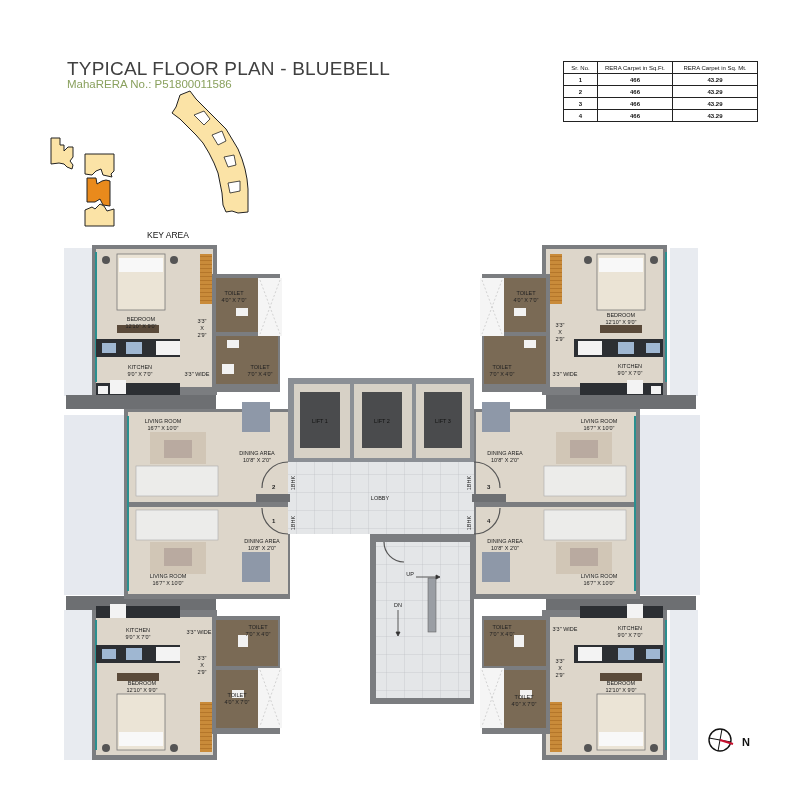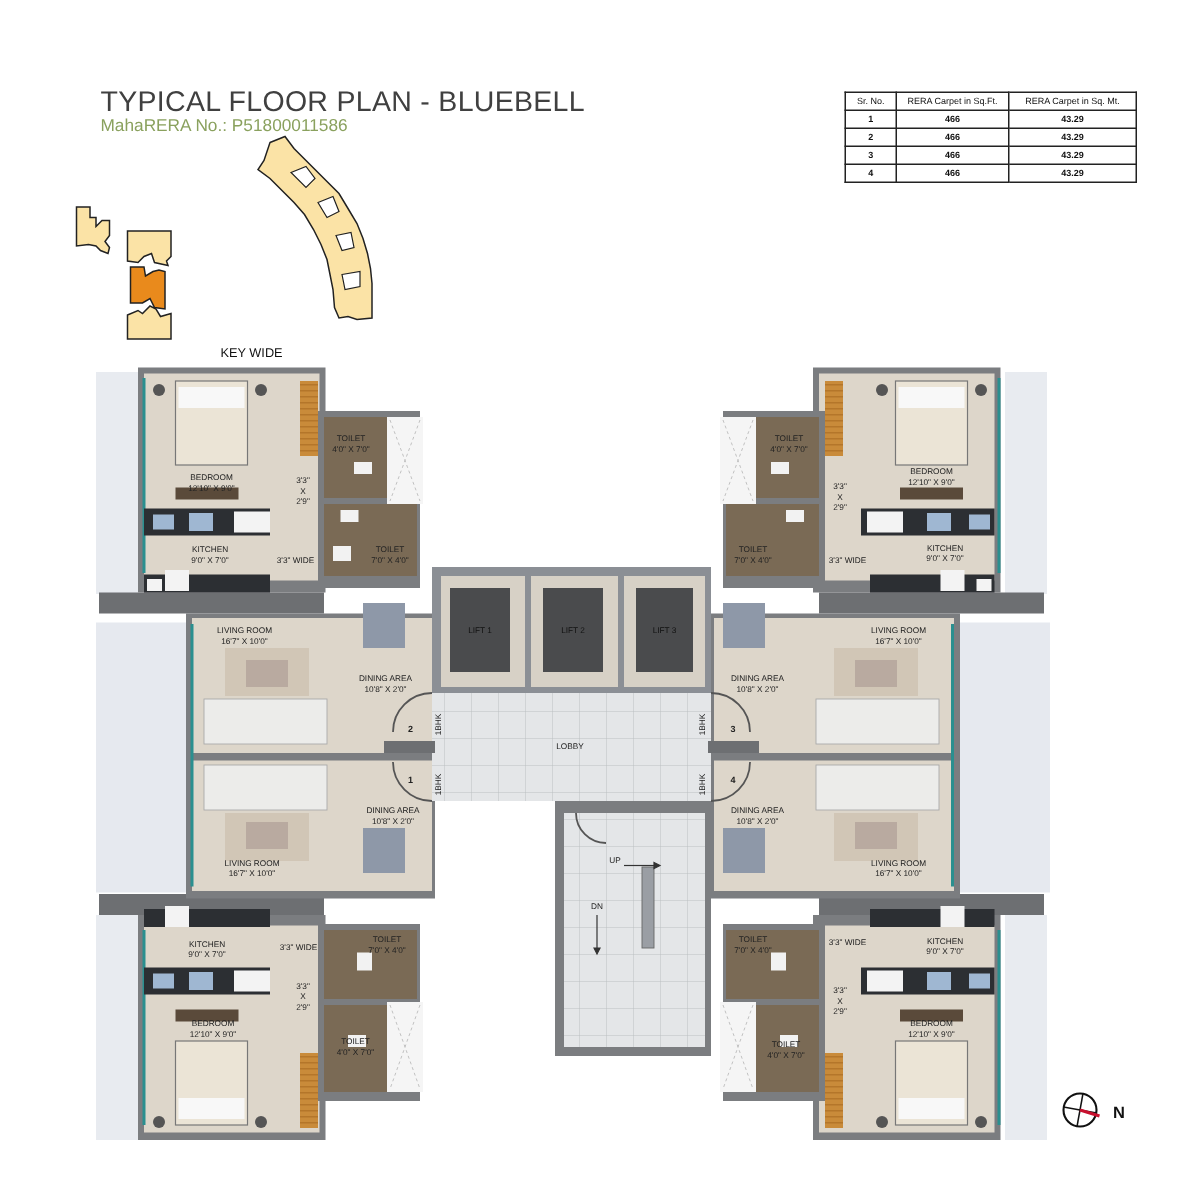--- a/index.html
+++ b/index.html
@@ -82,21 +82,21 @@
 
     <path d="M140,10 L150,6 L156,14 L162,20 L170,28 L178,36 L186,44 L192,54 L198,64 L202,74 L205,84 L207,94 L208,104 L208,116 L208,127 L198,128 L192,126 L186,127 L183,120 L182,108 L180,98 L178,88 L174,78 L169,68 L163,58 L156,50 L148,42 L140,34 L132,28 L136,22 Z"></path>
   </g>
   <g fill="#ffffff" stroke="#222" stroke-width="0.8">
     <path d="M154,30 L164,26 L170,34 L164,40 Z"></path>
     <path d="M172,50 L182,46 L186,56 L178,60 Z"></path>
     <path d="M184,72 L194,70 L196,80 L188,82 Z"></path>
     <path d="M188,98 L200,96 L200,106 L190,108 Z"></path>
   </g>
 </svg>
-<div class="keyplan-label">KEY WIDE</div>
+<div class="keyplan-label">KEY AREA</div>
 
 <div class="plan">
   <svg width="640" height="530" viewBox="0 0 640 530">
     <defs>
       <pattern id="tile" width="18" height="18" patternUnits="userSpaceOnUse">
         <rect width="18" height="18" fill="#e4e6e8"></rect>
         <path d="M18 0 L0 0 0 18" fill="none" stroke="#b9bcc0" stroke-width="0.6"></path>
       </pattern>
       <pattern id="wood" width="4" height="4" patternUnits="userSpaceOnUse">
         <rect width="4" height="4" fill="#c98b3a"></rect>

